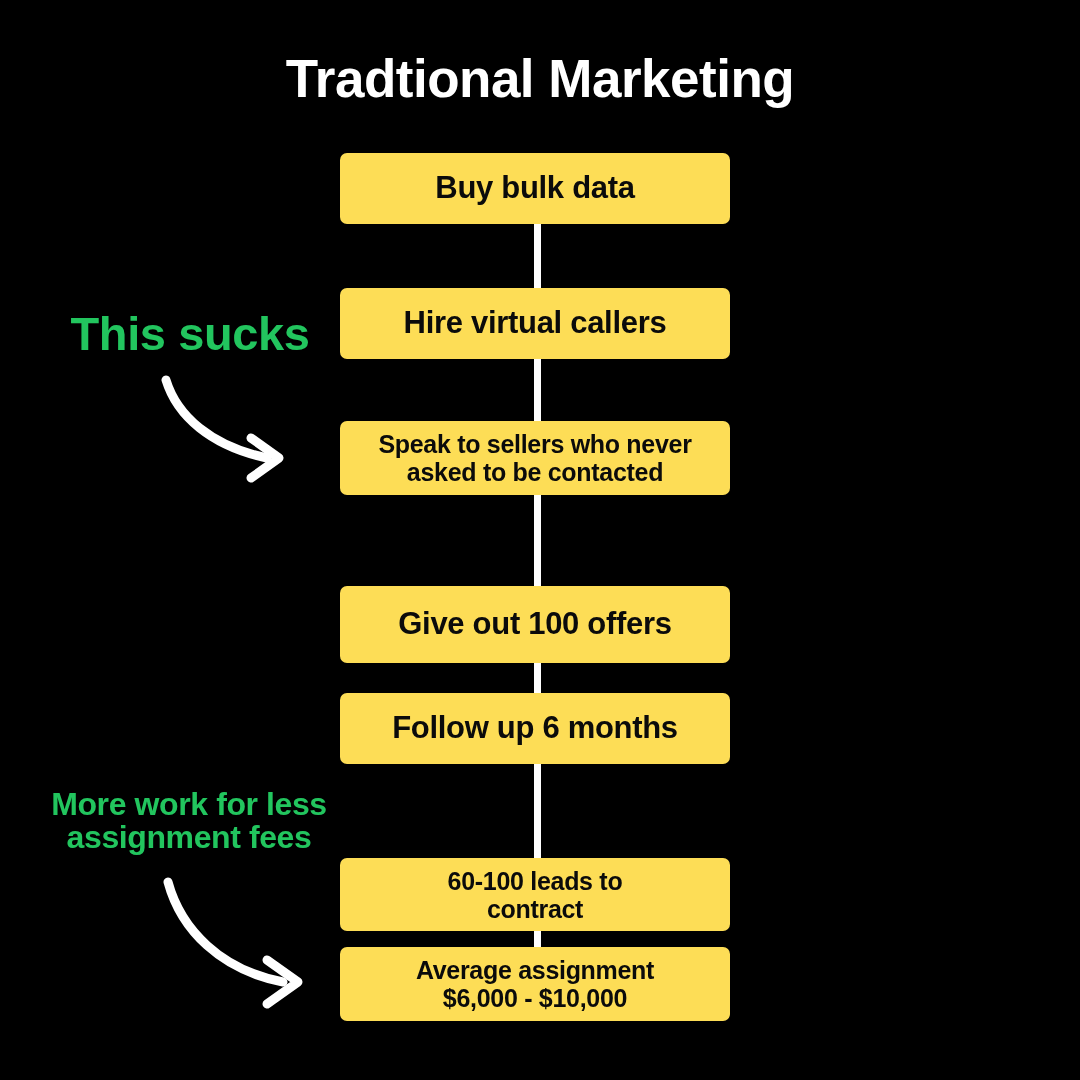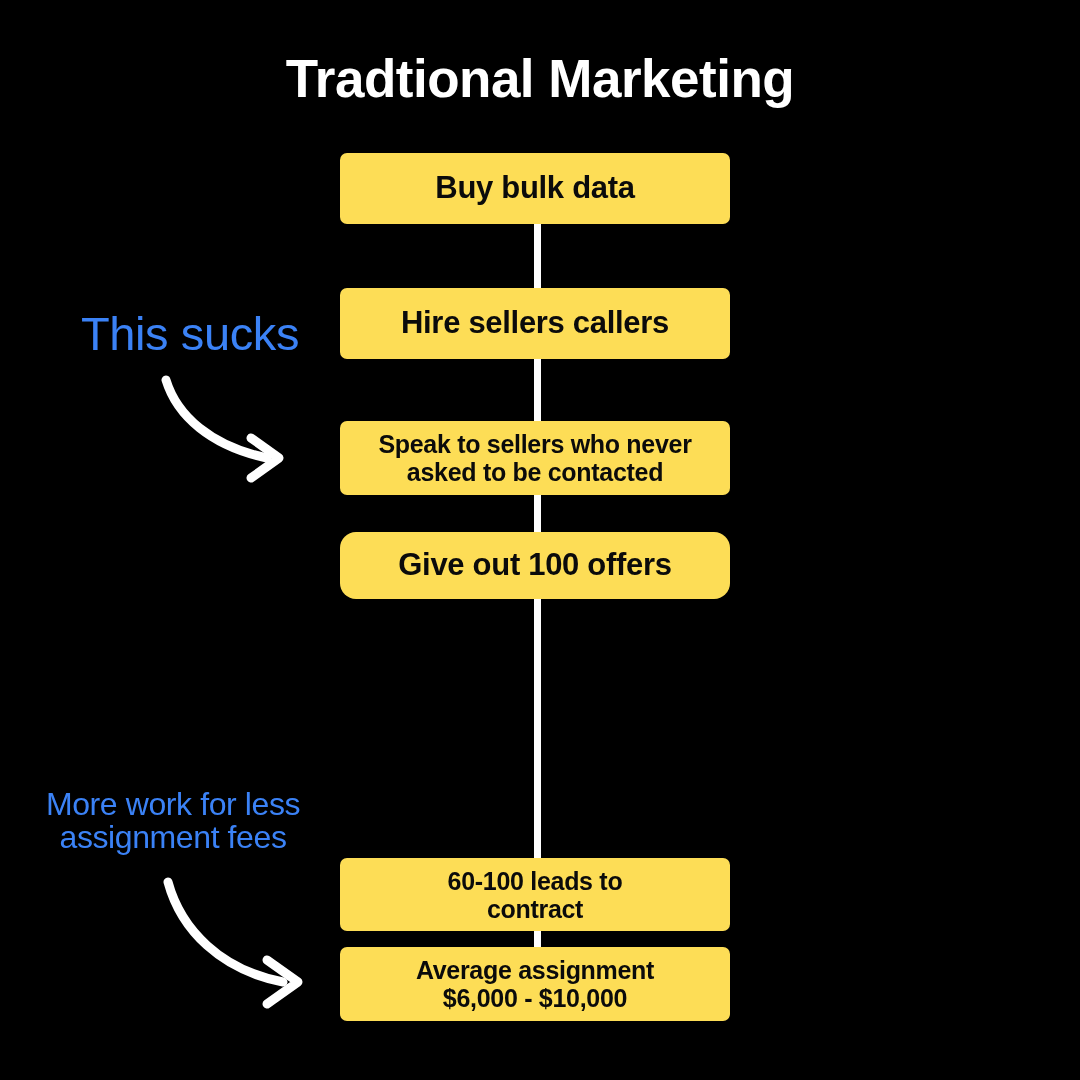--- a/index.html
+++ b/index.html
@@ -71,44 +71,44 @@
     letter-spacing: -0.3px;
     line-height: 1.12;
     white-space: pre-line;
   }
   .step.one-line .step-label { font-size: 31px; }
   .step.two-line .step-label { font-size: 25px; }
 
   .step-1 { top: 153px; height: 71px; }
   .step-2 { top: 288px; height: 71px; }
   .step-3 { top: 421px; height: 74px; }
-  .step-4 { top: 532px; height: 67px; border-radius: 16px; }
+  .step-4 { top: 586px; height: 77px; }
   .step-5 { top: 693px; height: 71px; }
   .step-6 { top: 826px; height: 73px; margin-top: 32px; }
   .step-7 { top: 947px; height: 74px; text-align: center; }
 
   
   .annotation {
     position: absolute;
-    color: #3b82f6;
-    font-weight: 400;
+    color: #22c55e;
+    font-weight: 700;
     letter-spacing: -0.4px;
     line-height: 1.04;
     white-space: pre-line;
     z-index: 3;
   }
   .annotation-1 {
     left: 40px;
     top: 310px;
     width: 300px;
     text-align: center;
     font-size: 47px;
   }
   .annotation-2 {
-    left: 8px;
+    left: 24px;
     top: 788px;
     width: 330px;
     text-align: center;
     font-size: 32px;
   }
 
   .arrow {
     position: absolute;
     z-index: 3;
     pointer-events: none;
@@ -123,32 +123,35 @@
 
   <div class="title">Tradtional Marketing</div>
 
   <div class="spine"></div>
 
   <div class="step one-line step-1">
     <span class="step-label">Buy bulk data</span>
   </div>
 
   <div class="step one-line step-2">
-    <span class="step-label">Hire sellers callers</span>
+    <span class="step-label">Hire virtual callers</span>
   </div>
 
   <div class="step two-line step-3">
     <span class="step-label">Speak to sellers who never
 asked to be contacted</span>
   </div>
 
   <div class="step one-line step-4">
     <span class="step-label">Give out 100 offers</span>
   </div>
 
+  <div class="step one-line step-5">
+    <span class="step-label">Follow up 6 months</span>
+  </div>
 
   <div class="step two-line step-6">
     <span class="step-label">60-100 leads to
 contract</span>
   </div>
 
   <div class="step two-line step-7">
     <span class="step-label">Average assignment
 $6,000 - $10,000</span>
   </div>

